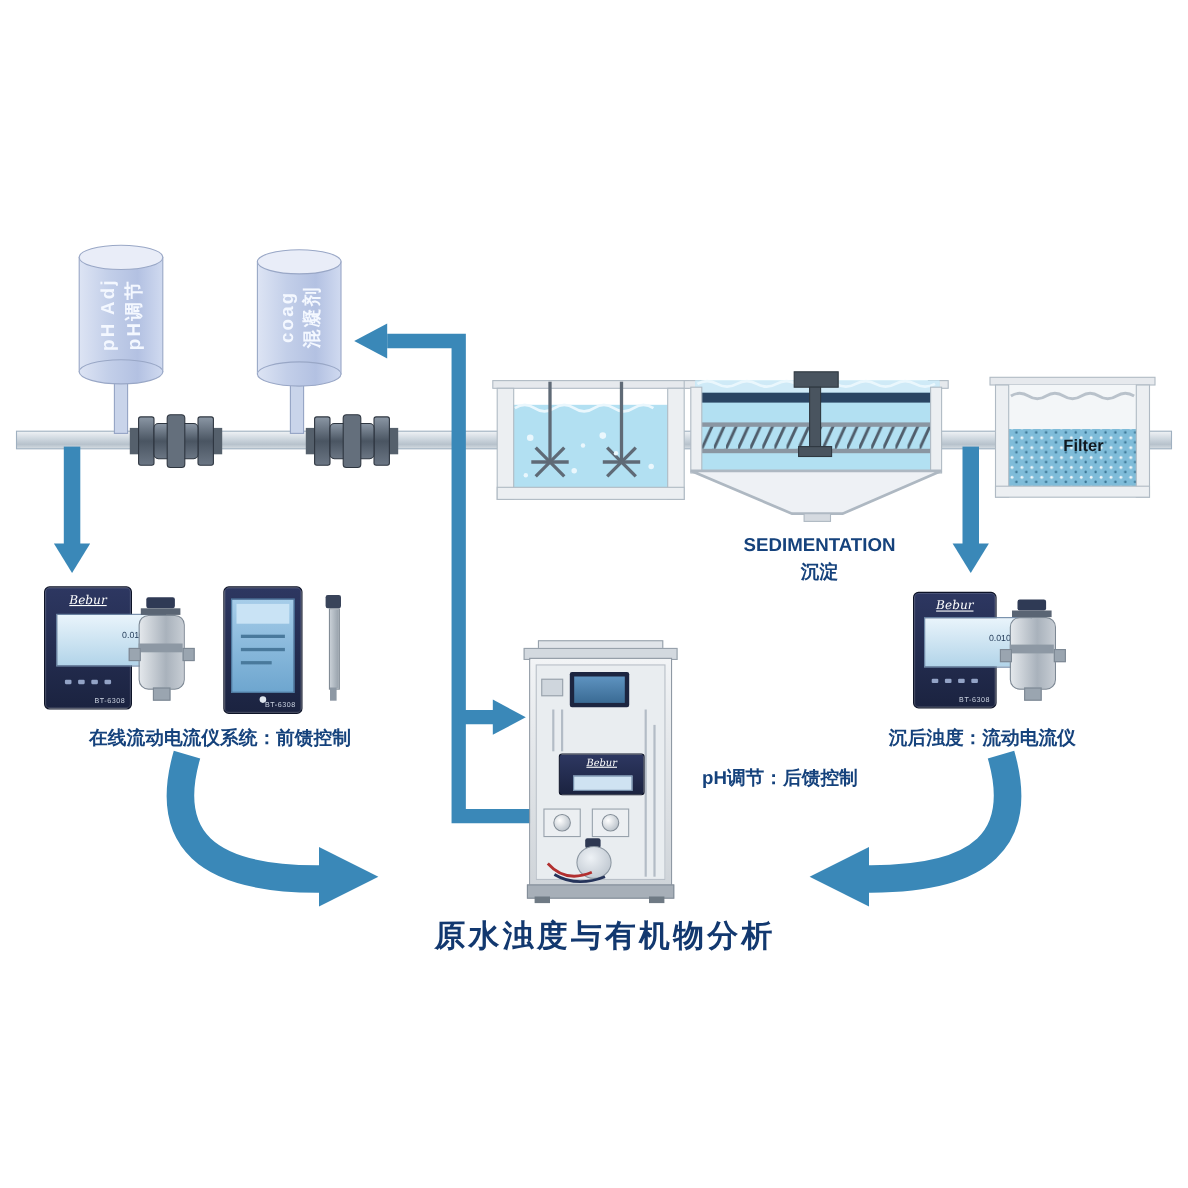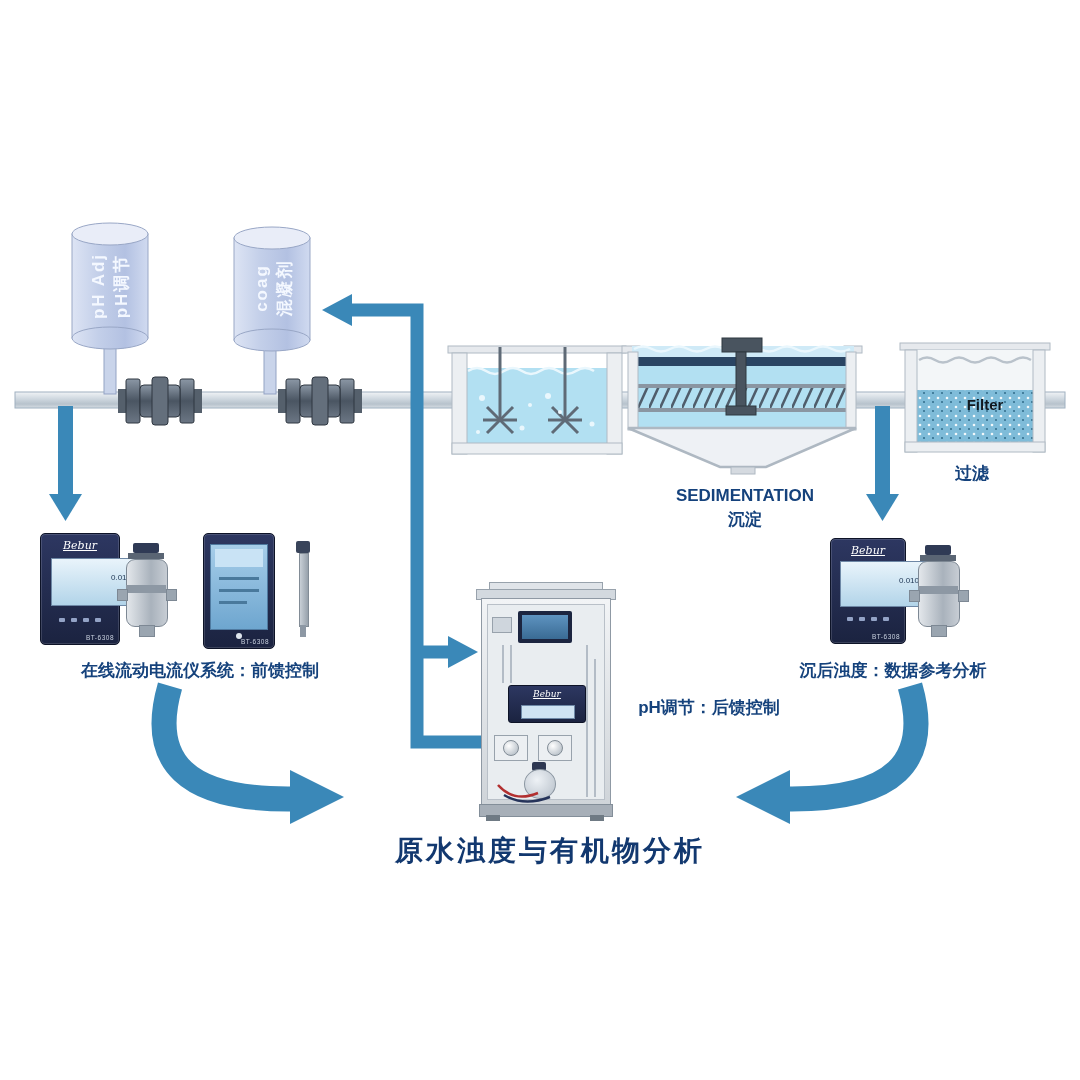--- a/index.html
+++ b/index.html
@@ -241,21 +241,20 @@
     <span style="display:block;">coag</span>
     <span style="display:block;">混凝剂</span>
   </div>
 </div>
 
 <div class="stage-label" style="left:645px;top:484px;width:200px;">
   <span style="display:block;">SEDIMENTATION</span>
   <span style="display:block;">沉淀</span>
 </div>
 <div class="stage-label" style="left:872px;top:462px;width:200px;">
-  <span style="display:block;">过滤</span>
 </div>
 
 <div class="controller" style="left:40px;top:533px;width:78px;height:110px;">
   <span class="brand">Bebur</span>
   <div class="ctl-screen" style="left:10px;top:24px;width:58px;height:46px;">
     <span class="ctl-value">0.010</span>
   </div>
   <div class="btn-row" style="top:84px;">
     <span class="btn-dot"></span>
         <span class="btn-dot"></span>
@@ -311,21 +310,21 @@
 <div class="part" style="left:914px;top:545px;width:48px;height:90px;">
   <div class="part sensor-cap" style="left:11px;top:0;width:26px;height:10px;"></div>
   <div class="part sensor-ring" style="left:6px;top:10px;width:36px;height:6px;"></div>
   <div class="part sensor-body" style="left:4px;top:16px;width:40px;height:64px;"></div>
   <div class="part sensor-band" style="left:4px;top:41px;width:40px;height:8px;"></div>
   <div class="part sensor-nozzle" style="left:-5px;top:45px;width:9px;height:10px;"></div>
   <div class="part sensor-nozzle" style="left:44px;top:45px;width:9px;height:10px;"></div>
   <div class="part sensor-tip" style="left:17px;top:80px;width:14px;height:10px;"></div>
 </div>
 
-<div class="caption" style="left:748px;top:659px;width:290px;">沉后浊度：数据参考分析</div>
+<div class="caption" style="left:748px;top:659px;width:290px;">沉后浊度：流动电流仪</div>
 
 <div class="cabinet">
   <div class="cab-crown1"></div>
   <div class="cab-crown2"></div>
   <div class="cab-body">
     <div class="cab-inner"></div>
     <div class="cab-gauge"></div>
     <div class="cab-screenunit">
       <div class="cab-screen"></div>
     </div>

